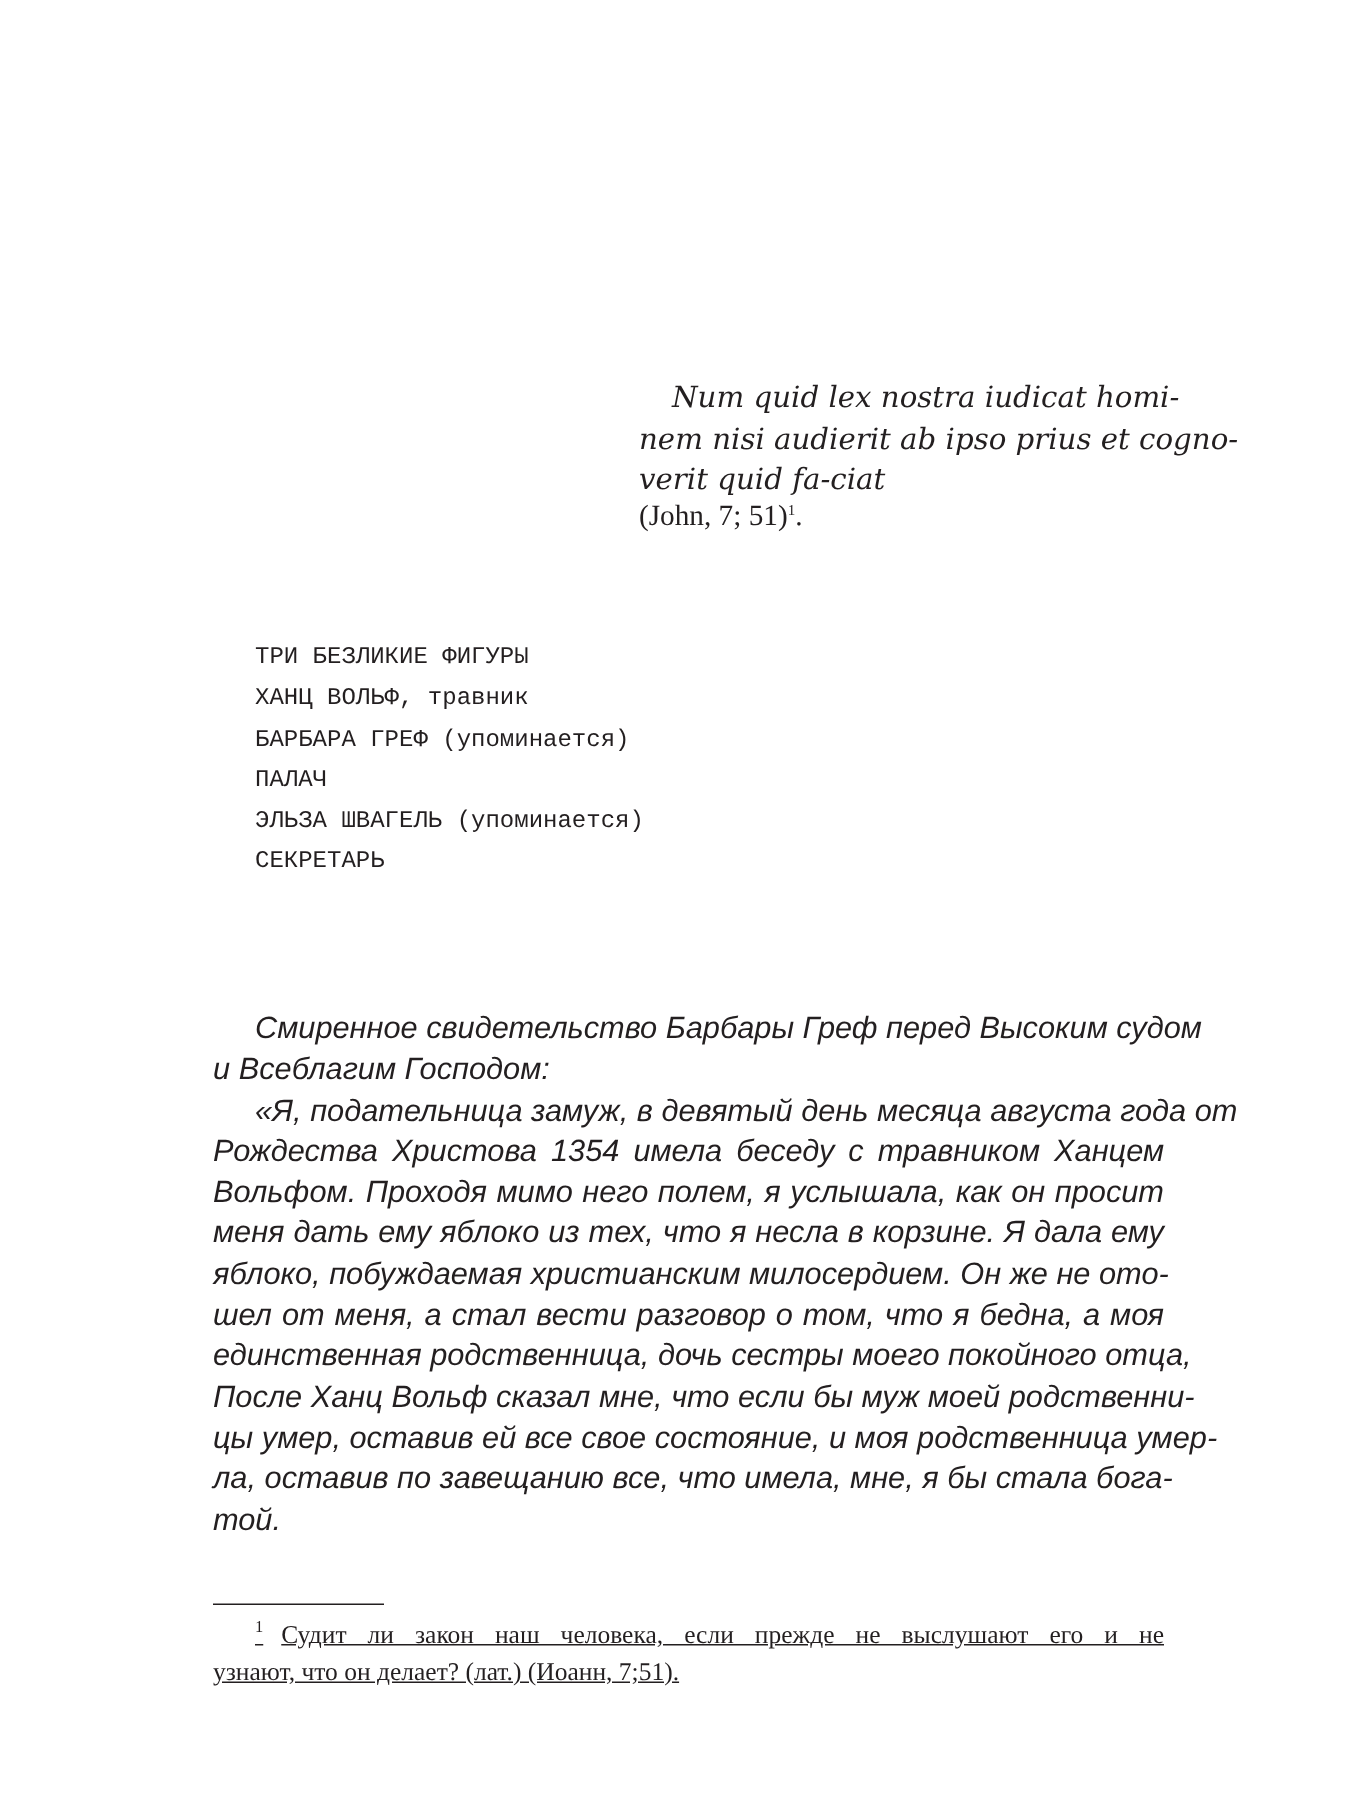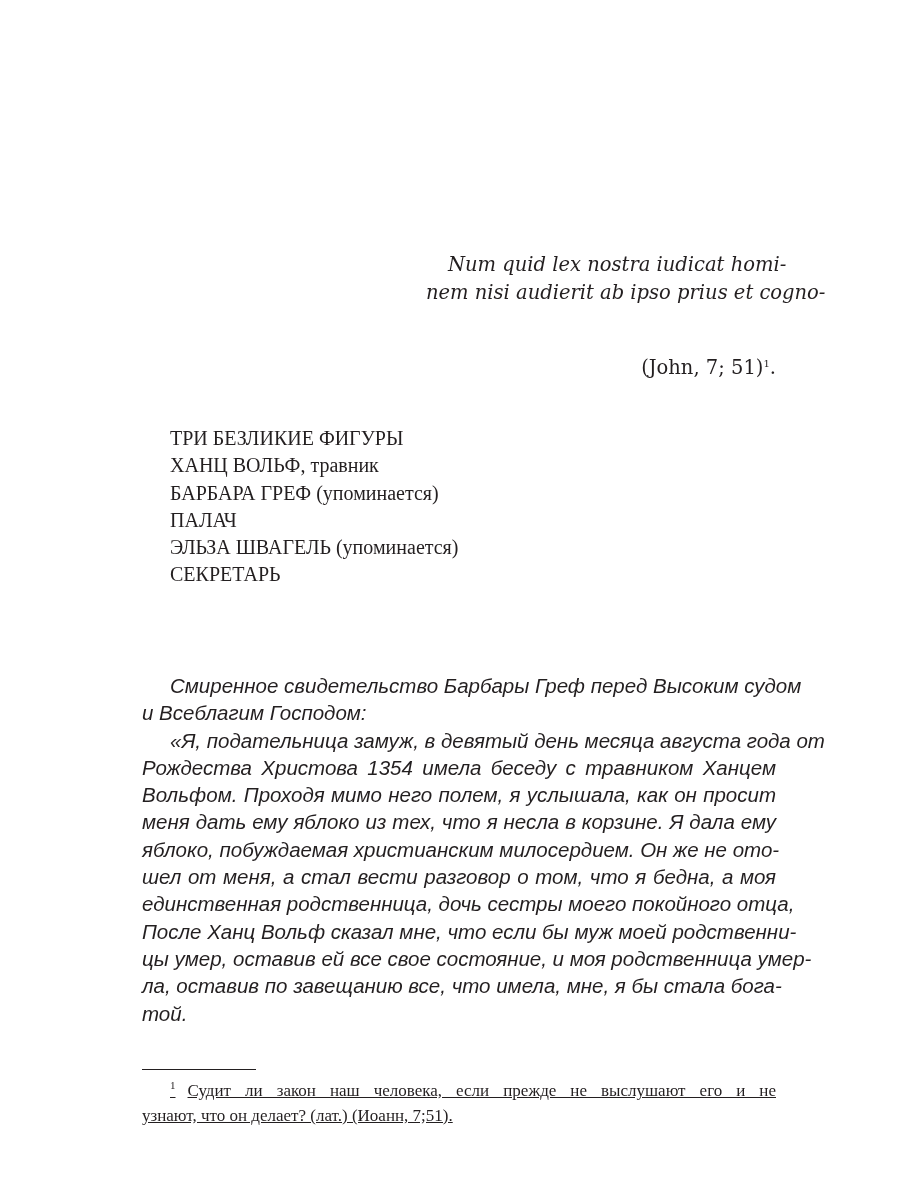--- a/index.html
+++ b/index.html
@@ -34,38 +34,38 @@
     .epigraph .ep-line {
       display: block;
       text-align-last: justify;
       white-space: nowrap;
     }
     .epigraph .ep-line.first { padding-left: 22px; }
     .epigraph .ep-line.last { text-align-last: left; }
     .epigraph-source {
       position: absolute;
       left: 426px;
-      top: 350px;
+      top: 327px;
       width: 350px;
-      text-align: right;
       font-size: 19.5px;
       line-height: 27px;
       font-style: normal;
+      font-family: Liberation Serif, serif;
     }
     .epigraph-source sup {
       font-size: 10px;
       vertical-align: 7px;
     }
     
     .cast {
       position: absolute;
       left: 170px;
       top: 425px;
-      font-family: Liberation Serif, serif;
-      font-size: 20px;
+      font-family: Liberation Mono, monospace;
+      font-size: 16px;
       line-height: 27.3px;
       margin: 0;
       padding: 0;
       list-style: none;
     }
     .cast li { white-space: nowrap; }
     
     .body-text {
       position: absolute;
       left: 142px;
@@ -118,20 +118,21 @@
     }
   </style>
 </head>
 <body>
 
 <div class="page">
 
   <div class="epigraph">
     <span class="ep-line first">Num quid lex nostra iudicat homi-</span>
     <span class="ep-line">nem nisi audierit ab ipso prius et cogno-</span>
+    <span class="ep-line last">verit quid fa-ciat</span>
   </div>
 
   <div class="epigraph-source"><span>(John, 7; 51)</span><sup>1</sup><span>.</span></div>
 
   <ul class="cast">
     <li>ТРИ БЕЗЛИКИЕ ФИГУРЫ</li>
     <li>ХАНЦ ВОЛЬФ, травник</li>
     <li>БАРБАРА ГРЕФ (упоминается)</li>
     <li>ПАЛАЧ</li>
     <li>ЭЛЬЗА ШВАГЕЛЬ (упоминается)</li>

